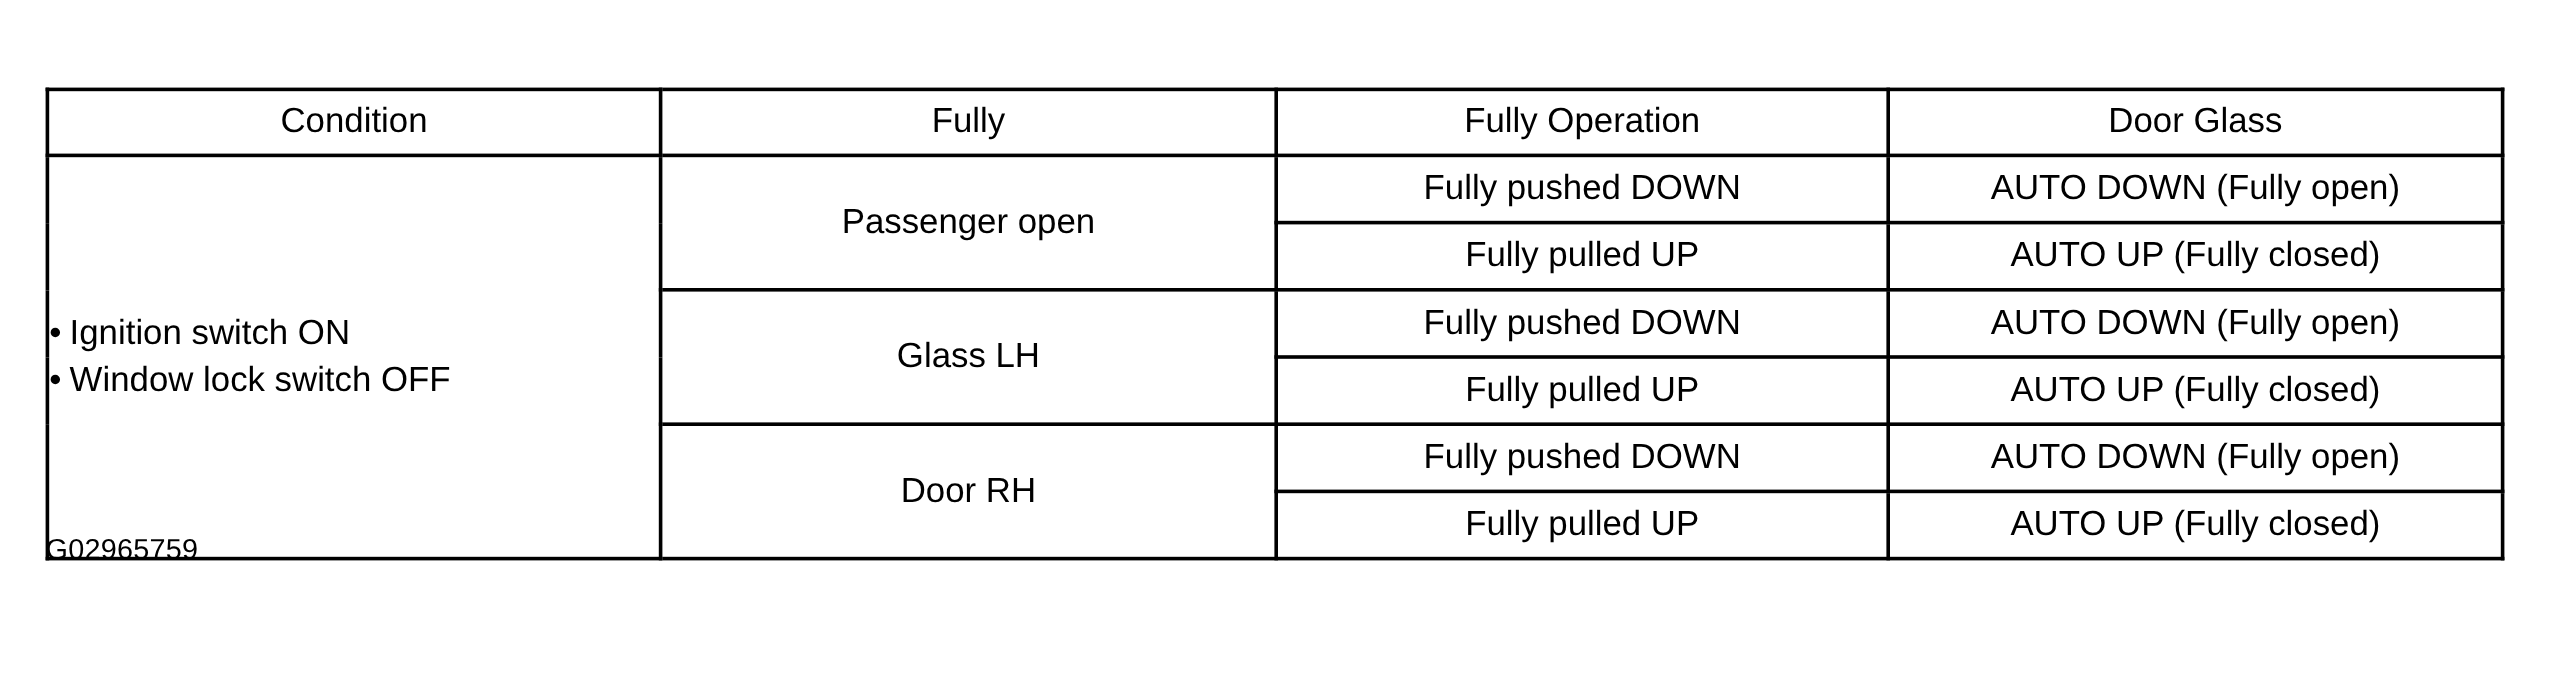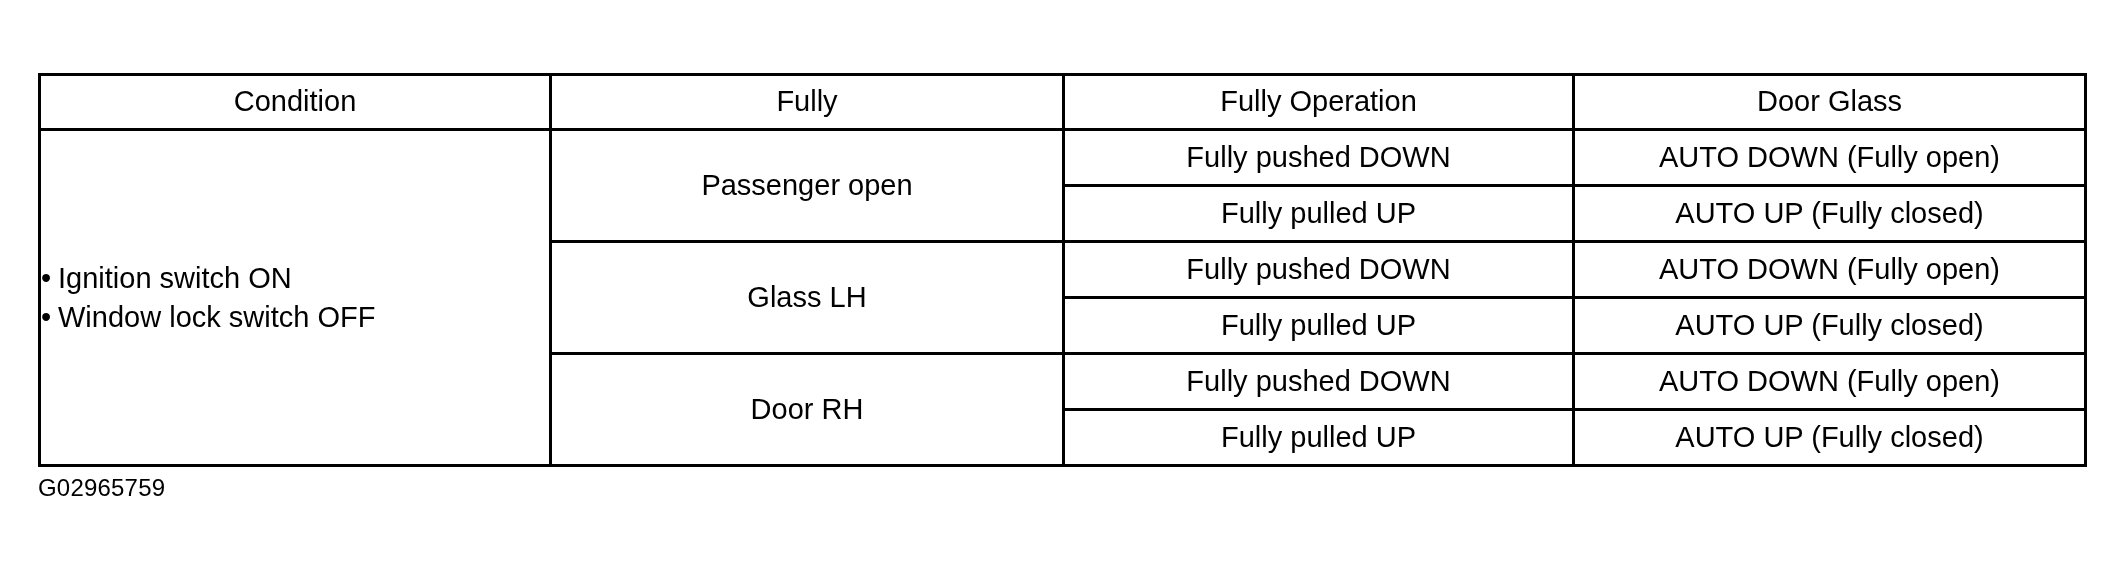--- a/index.html
+++ b/index.html
@@ -87,21 +87,21 @@
     width: 17px;
     text-align: left;
     font-size: 29px;
     line-height: 1;
   }
 
   
   .figure-caption {
     position: absolute;
     left: 38px;
-    top: 474px;
+    top: 445px;
     font-size: 24px;
     line-height: 1.2;
     letter-spacing: 0.2px;
     color: #000000;
     white-space: nowrap;
     text-align: center;
   }
 </style>
 </head>
 <body>

